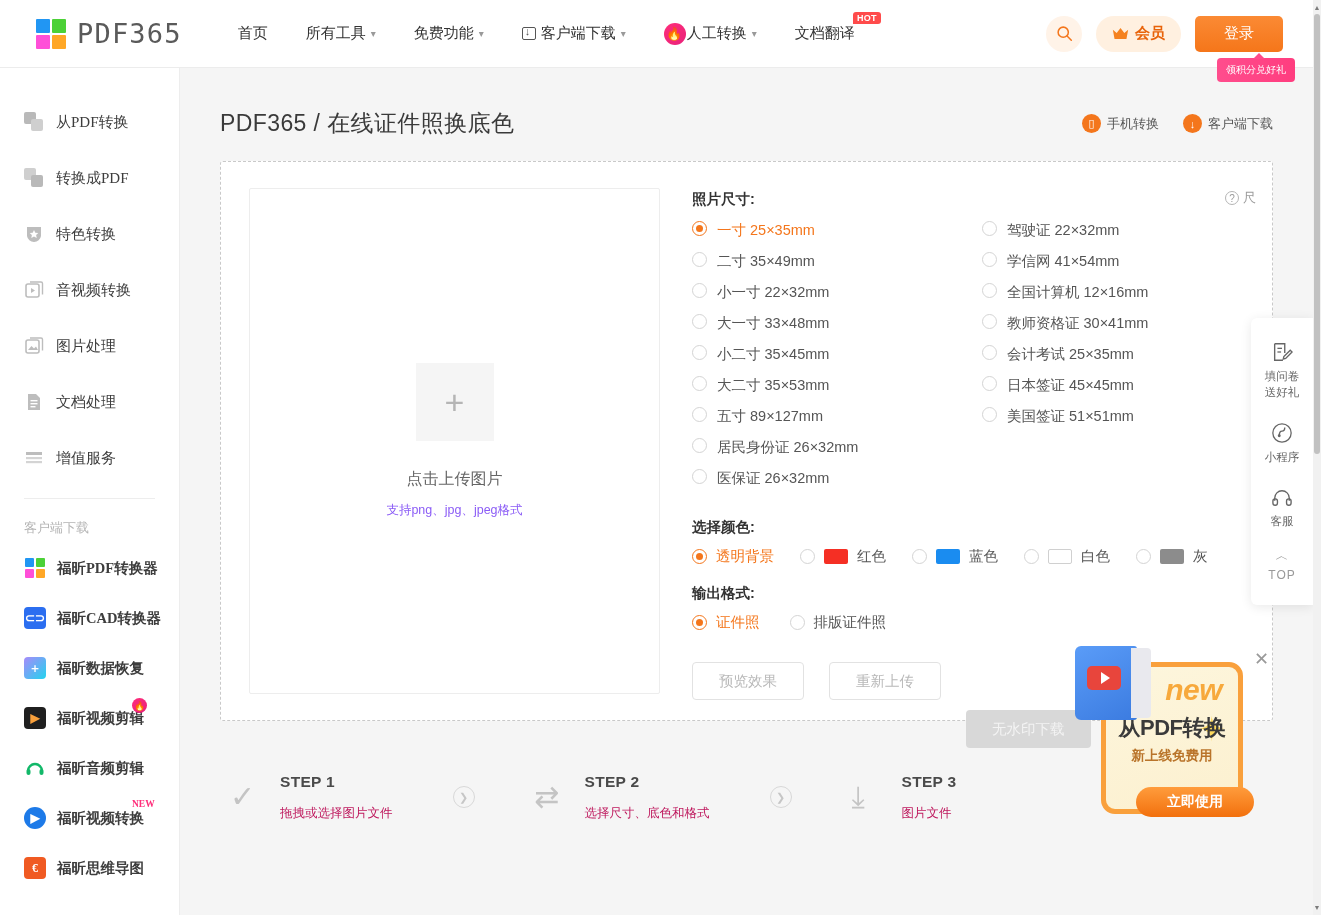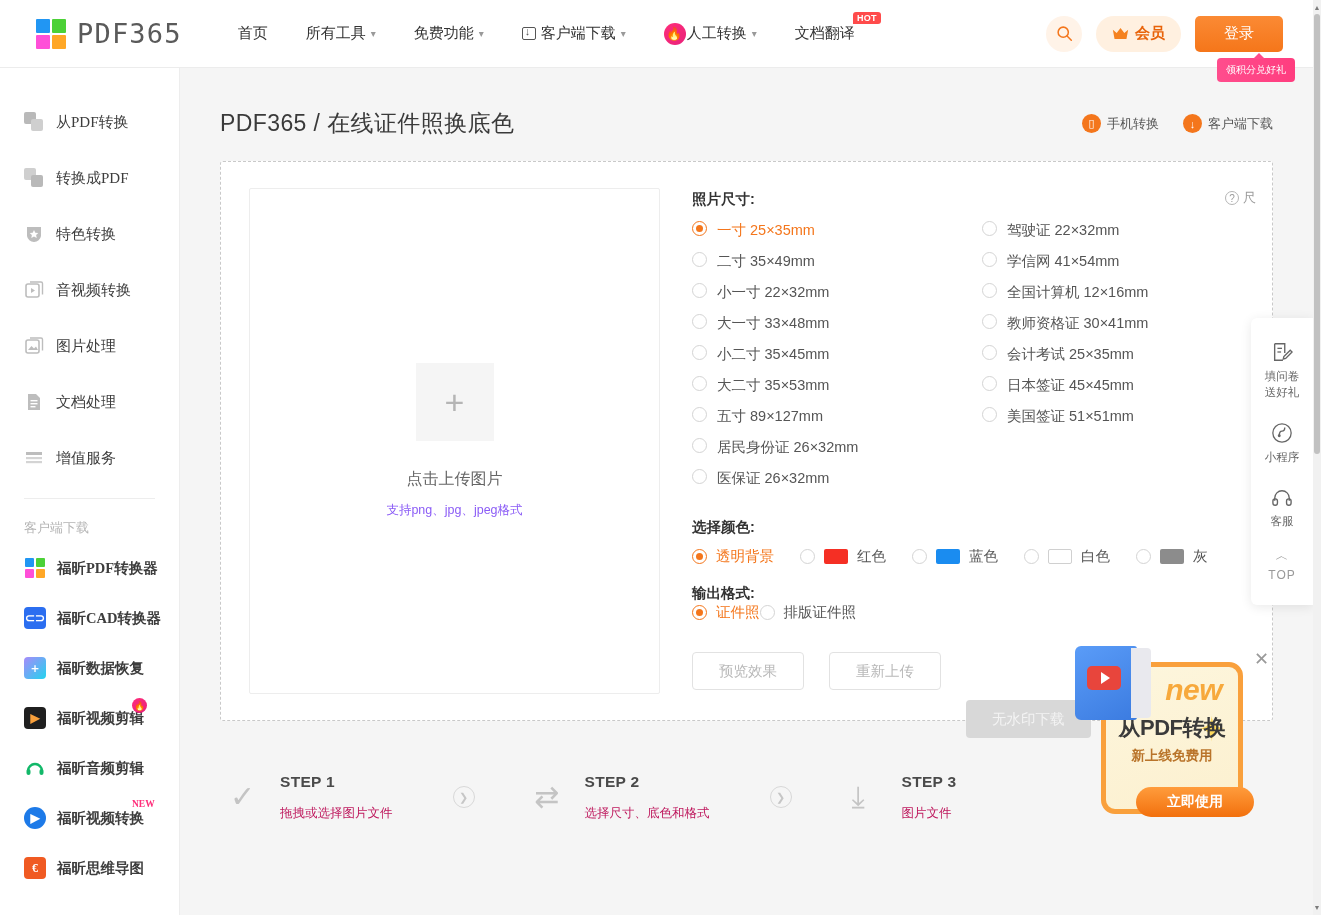--- a/index.html
+++ b/index.html
@@ -207,21 +207,21 @@
   .radio-row.sel { color: #f4761c; }
 
   .color-row { display: flex; align-items: center; margin-top: 10px; }
   .color-opt {
     display: flex; align-items: center; gap: 9px;
     margin-right: 26px; cursor: pointer; font-size: 14.5px; color: #555;
   }
   .swatch {
     width: 24px; height: 15px; border-radius: 2px; border: 1px solid transparent;
   }
-  .fmt-row { display: flex; align-items: center; }
+  .fmt-row { display: flex; align-items: center; margin-top: 10px; gap: 30px; }
 
   .btn-row { display: flex; gap: 25px; margin-top: 30px; }
   .btn {
     height: 38px; padding: 0 26px; border-radius: 4px;
     display: flex; align-items: center; justify-content: center;
     font-size: 14.5px; cursor: pointer;
   }
   .btn.outline { border: 1px solid #e2e2e2; background: #fff; color: #b9b9b9; }
   .btn.filled { background: #d8d8d8; color: #f3f3f3; margin-top: 48px; }
 

